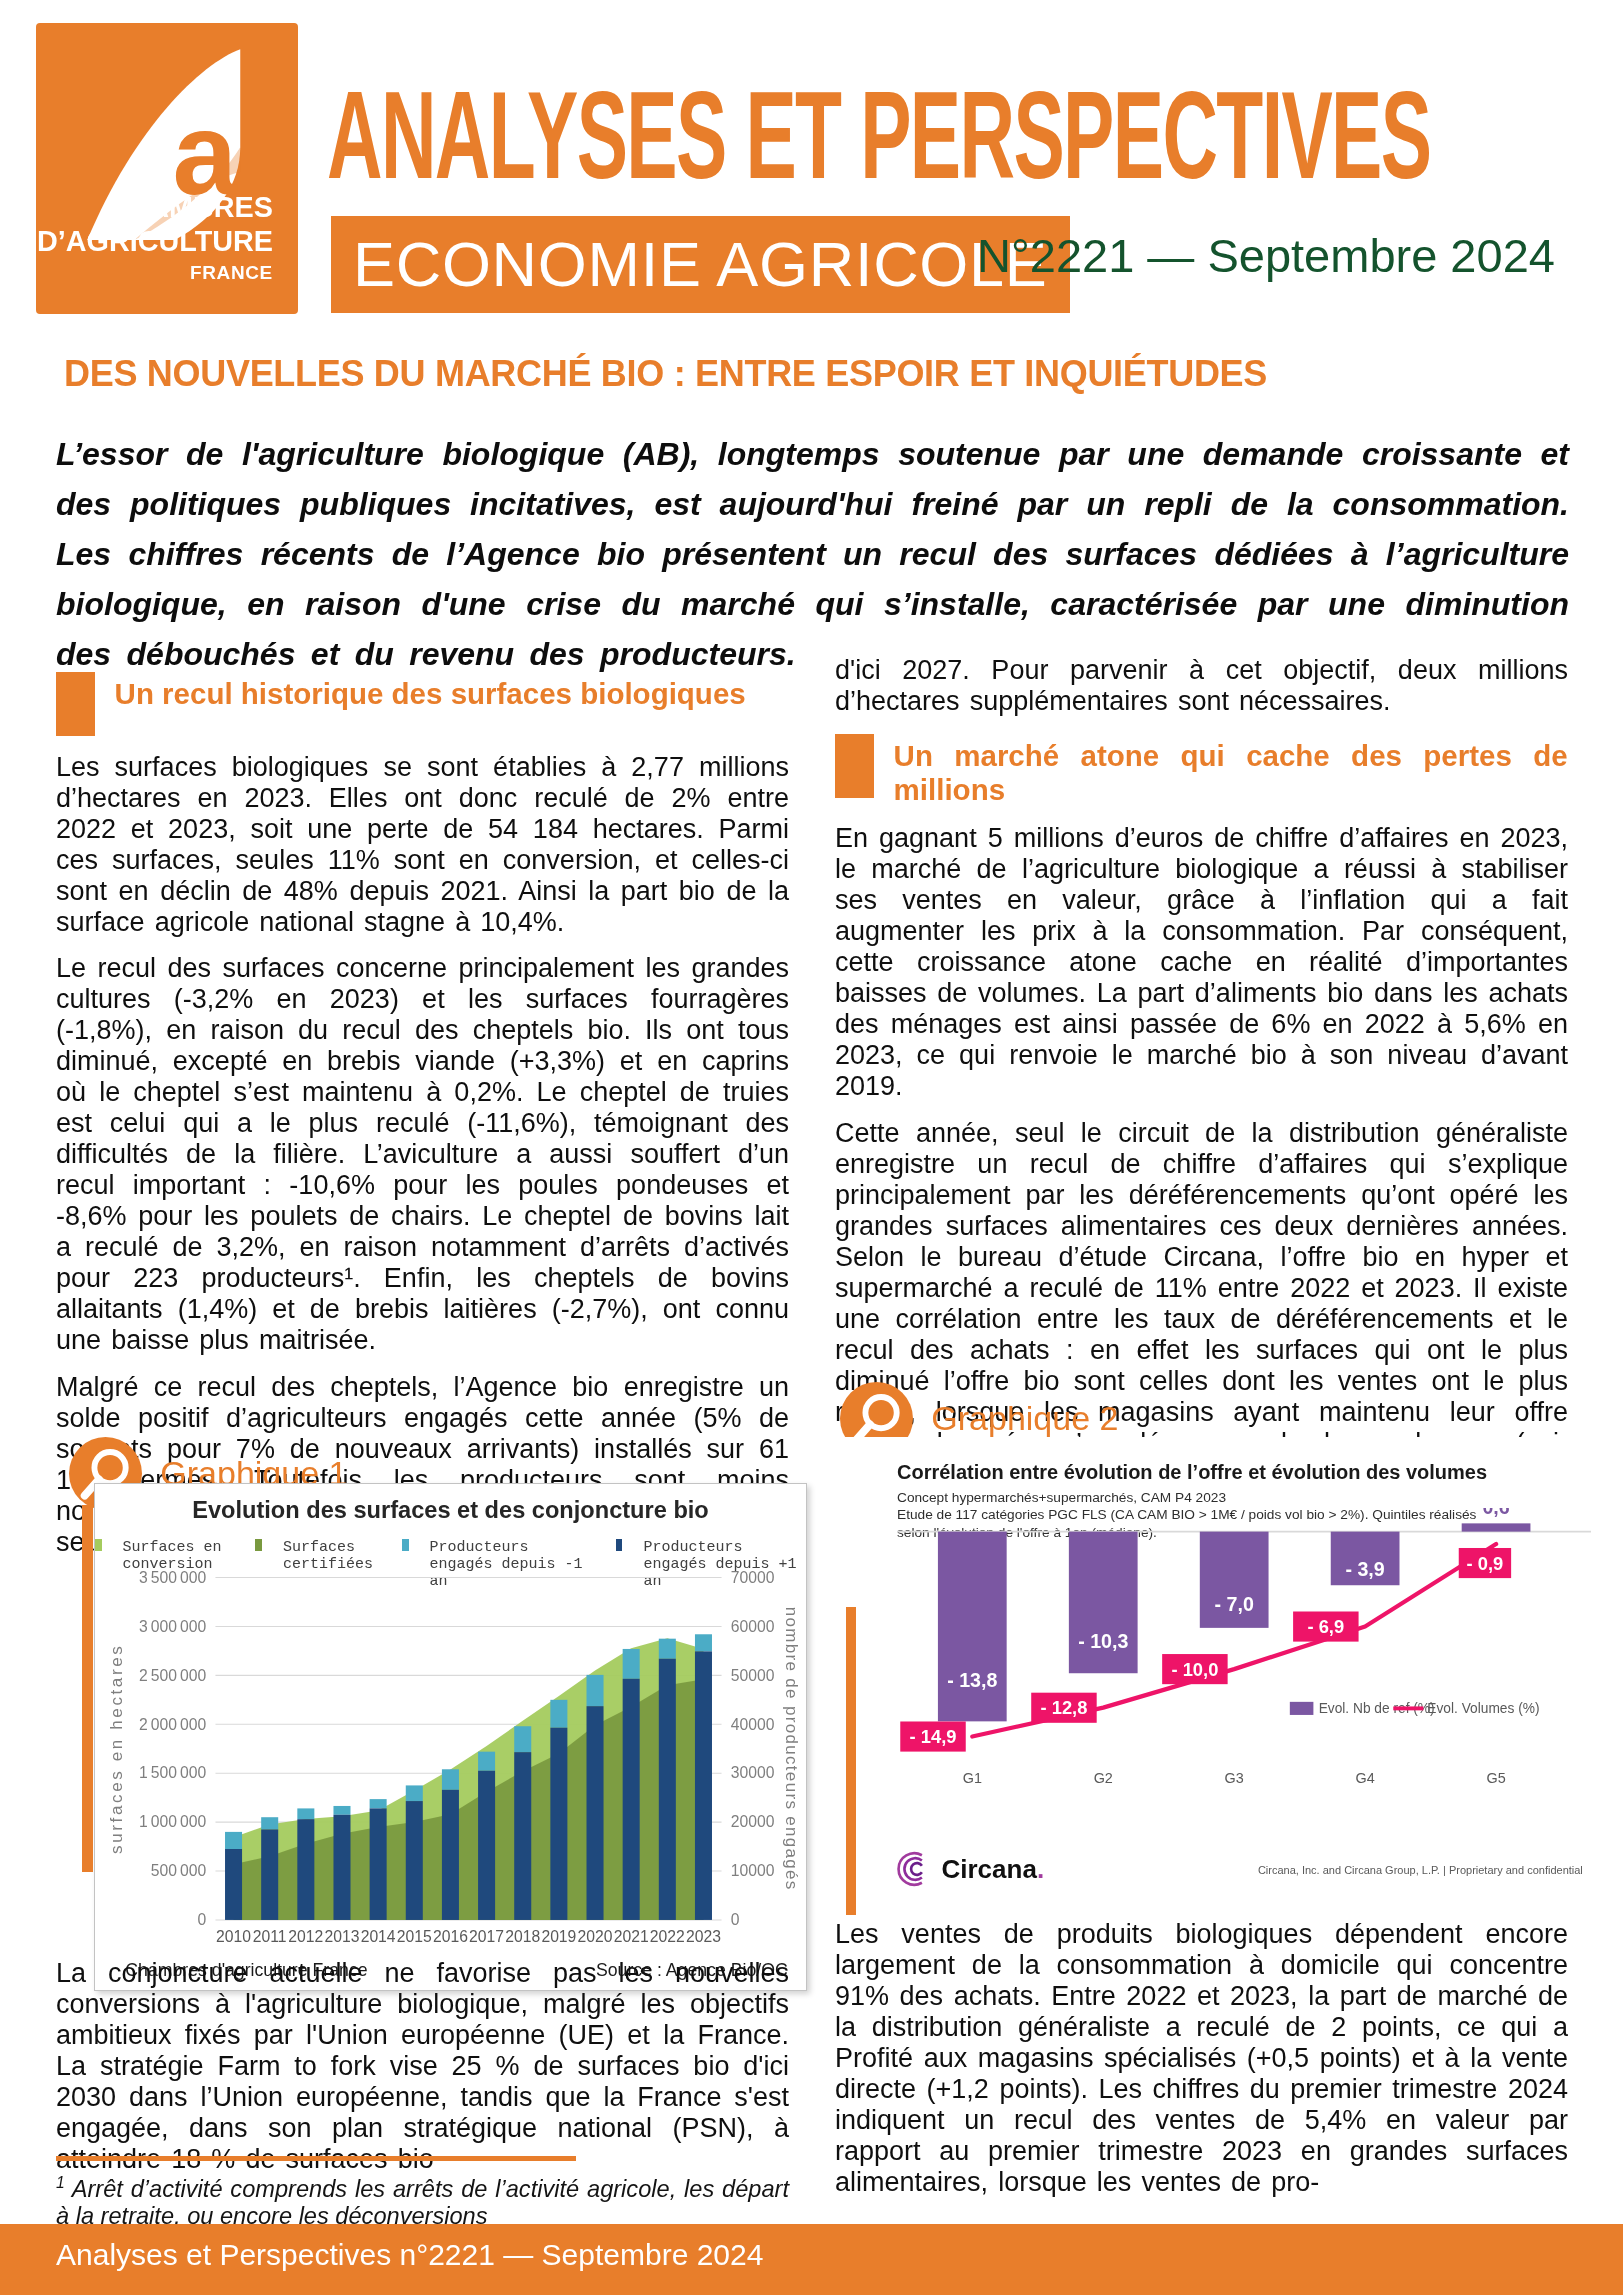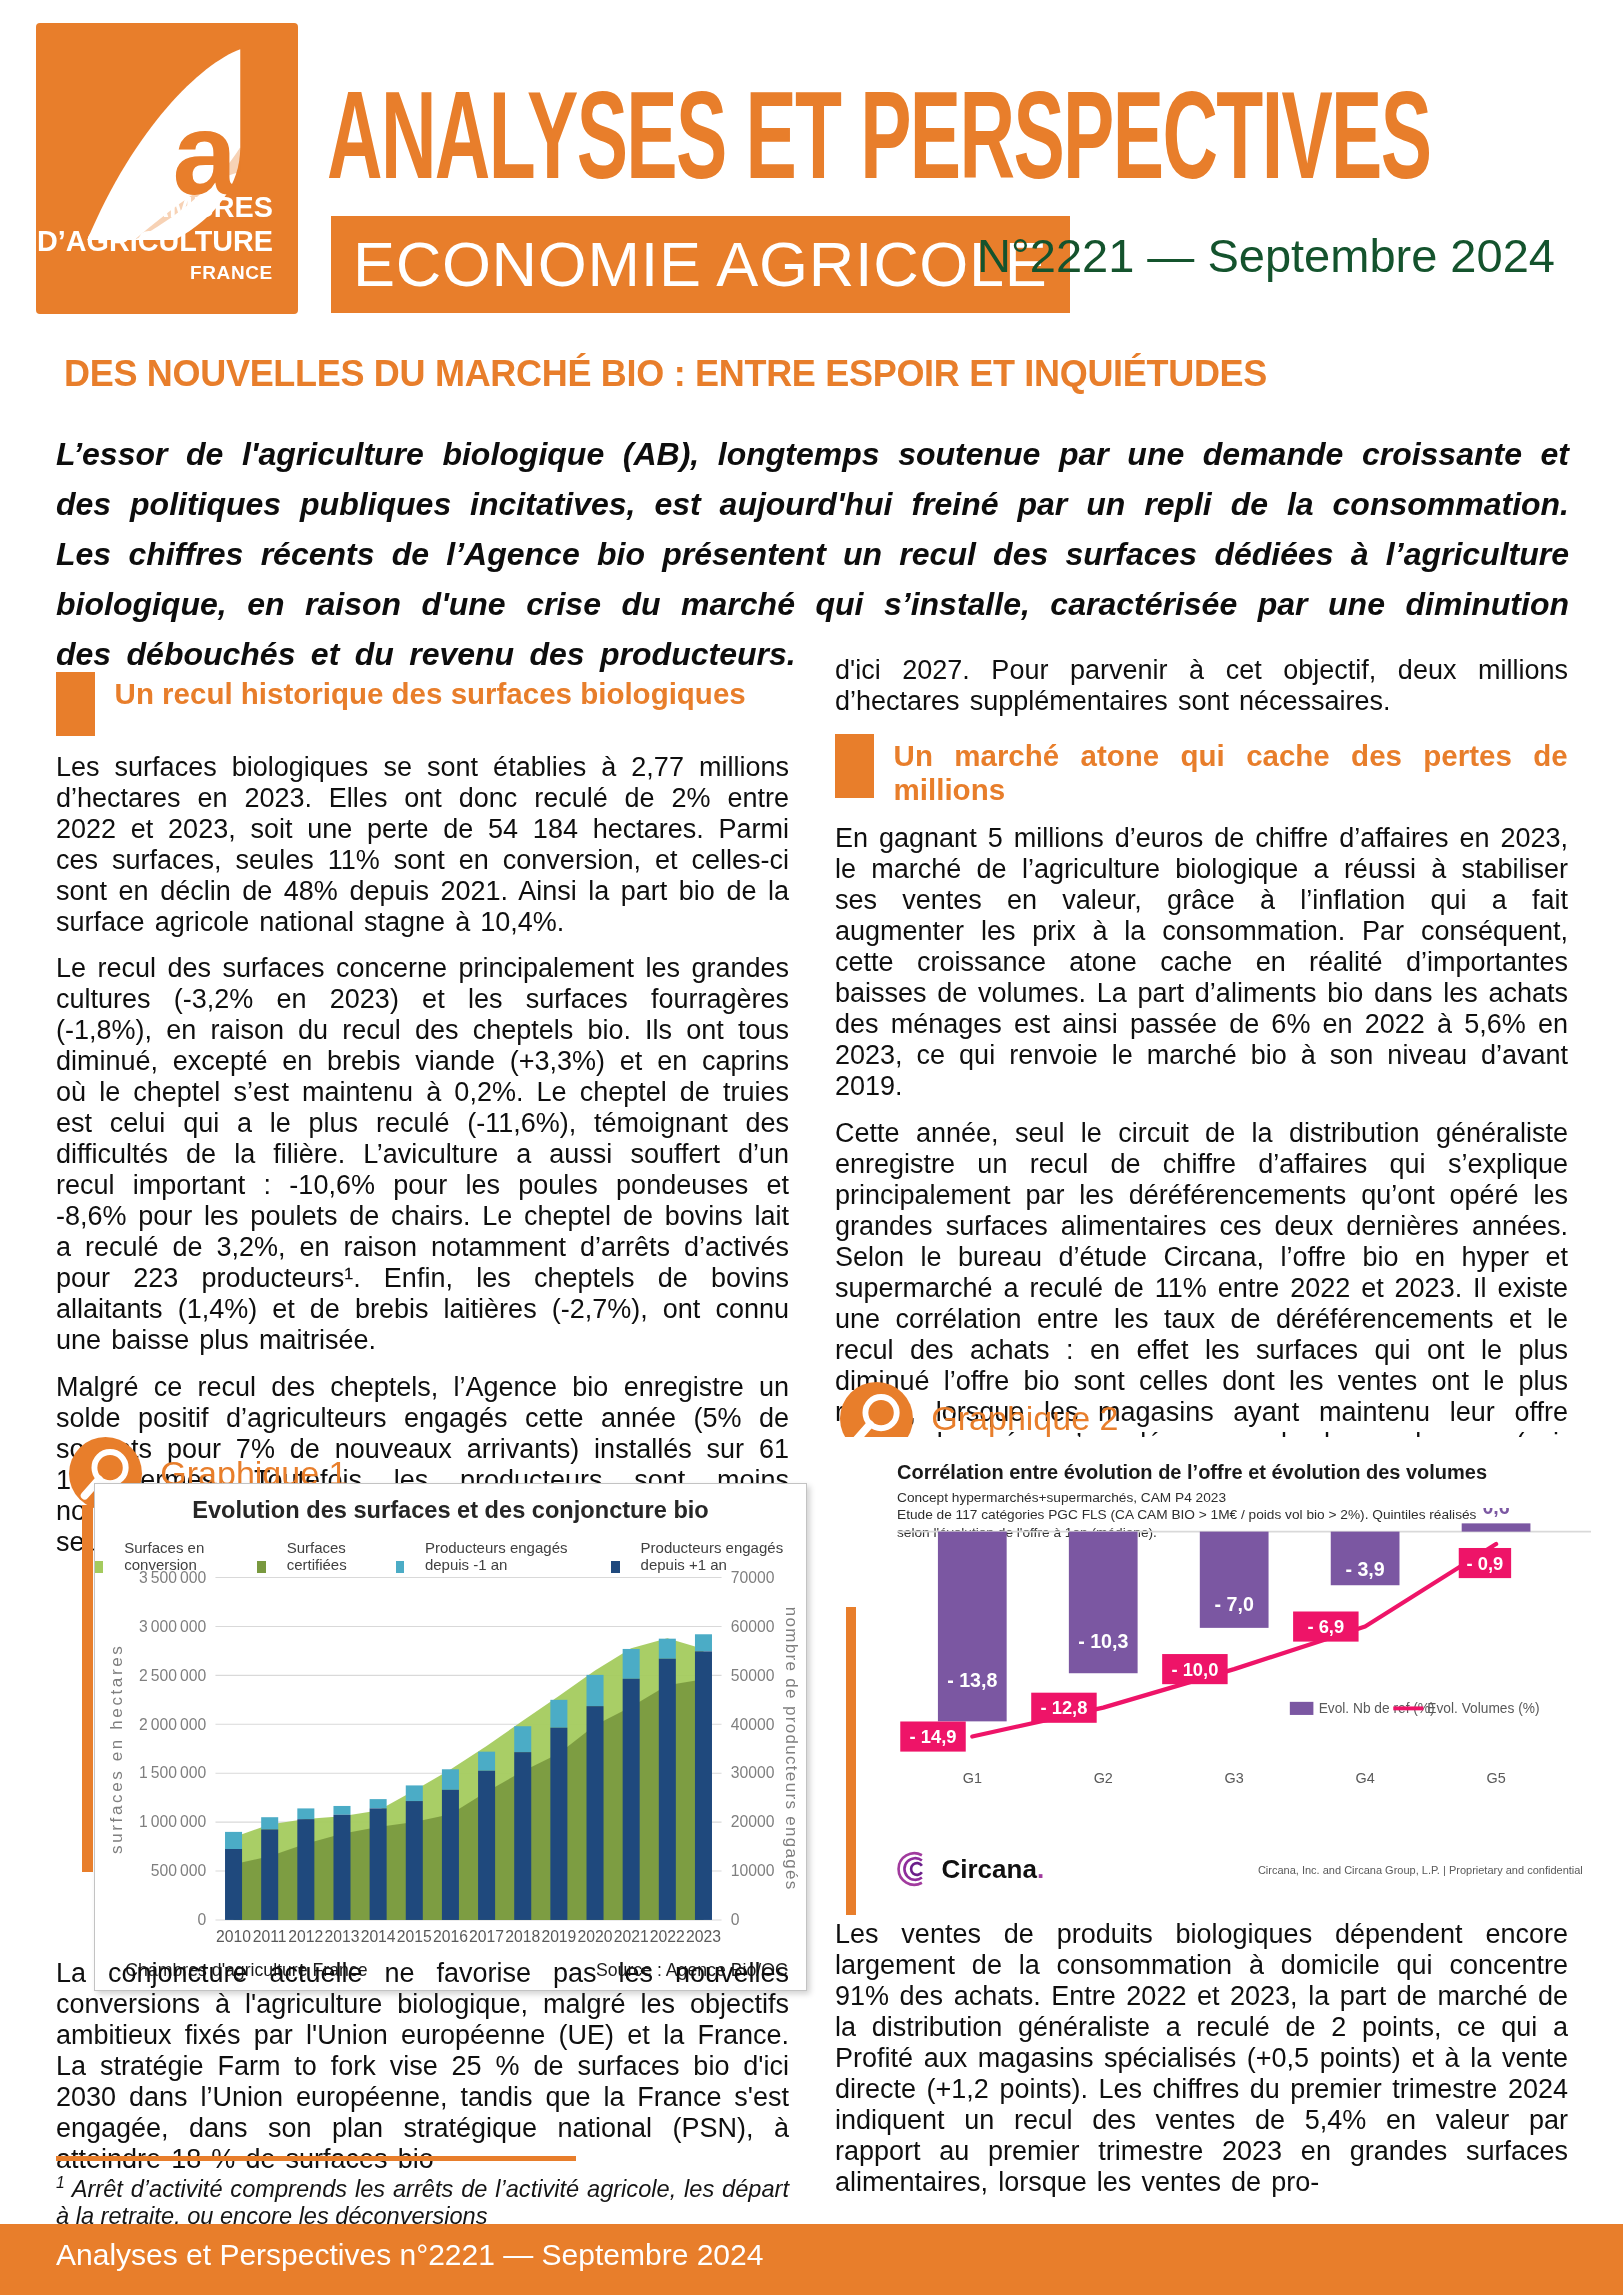--- a/index.html
+++ b/index.html
@@ -29,21 +29,21 @@
   .glabel{position:absolute;display:flex;align-items:center;}
   .gcircle{width:73px;height:73px;border-radius:50%;background:#E87E2B;position:relative;flex:0 0 73px;}
   .gcircle svg{position:absolute;left:0;top:0;}
   .glabel .gtxt{margin-left:18.3px;font-size:34px;font-weight:400;color:#E87E2B;}
   
   .chart1{position:absolute;left:94px;top:1483px;width:711px;height:506px;background:#fff;
           border:0.7px solid #C3C3C3;box-shadow:2.6px 2.6px 5.9px rgba(0,0,0,.18);}
   .c1-title{position:absolute;left:0;top:13px;width:100%;text-align:center;font-size:23.6px;font-weight:800;color:#262626;}
   .c1-legend{position:absolute;left:0;top:55px;width:100%;display:flex;justify-content:center;gap:23.6px;
              font-size:15px;color:#404040;}
-  .c1-legend .it{display:flex;align-items:flex-end;gap:21px;}
+  .c1-legend .it{display:flex;align-items:flex-start;gap:21px;font-family:Liberation Mono, monospace;}
   .c1-legend .sw{width:11.8px;height:11.8px;display:inline-block;}
   .c1-foot{position:absolute;bottom:9.2px;font-size:17.7px;font-weight:500;color:#1a1a1a;padding-left:12px;}
   .accent1{position:absolute;left:82px;top:1505px;width:11px;height:367px;background:#E87E2B;}
   .accent2{position:absolute;left:10.5px;top:170px;width:10.5px;height:308px;background:#E87E2B;}
   
   .chart2{position:absolute;left:835px;top:1437px;width:753px;height:468px;background:#fff;}
   .c2-title{margin:23.6px 0 5.2px 62px;font-size:20px;font-weight:800;color:#1a1a1a;}
   .c2-sub{margin-left:62px;width:596px;font-size:13.7px;line-height:17.7px;color:#2e2e2e;}
   .c2-svg{position:absolute;left:62px;top:71px;}
   .circana{position:absolute;left:62px;bottom:17px;display:flex;align-items:center;gap:6.5px;}

